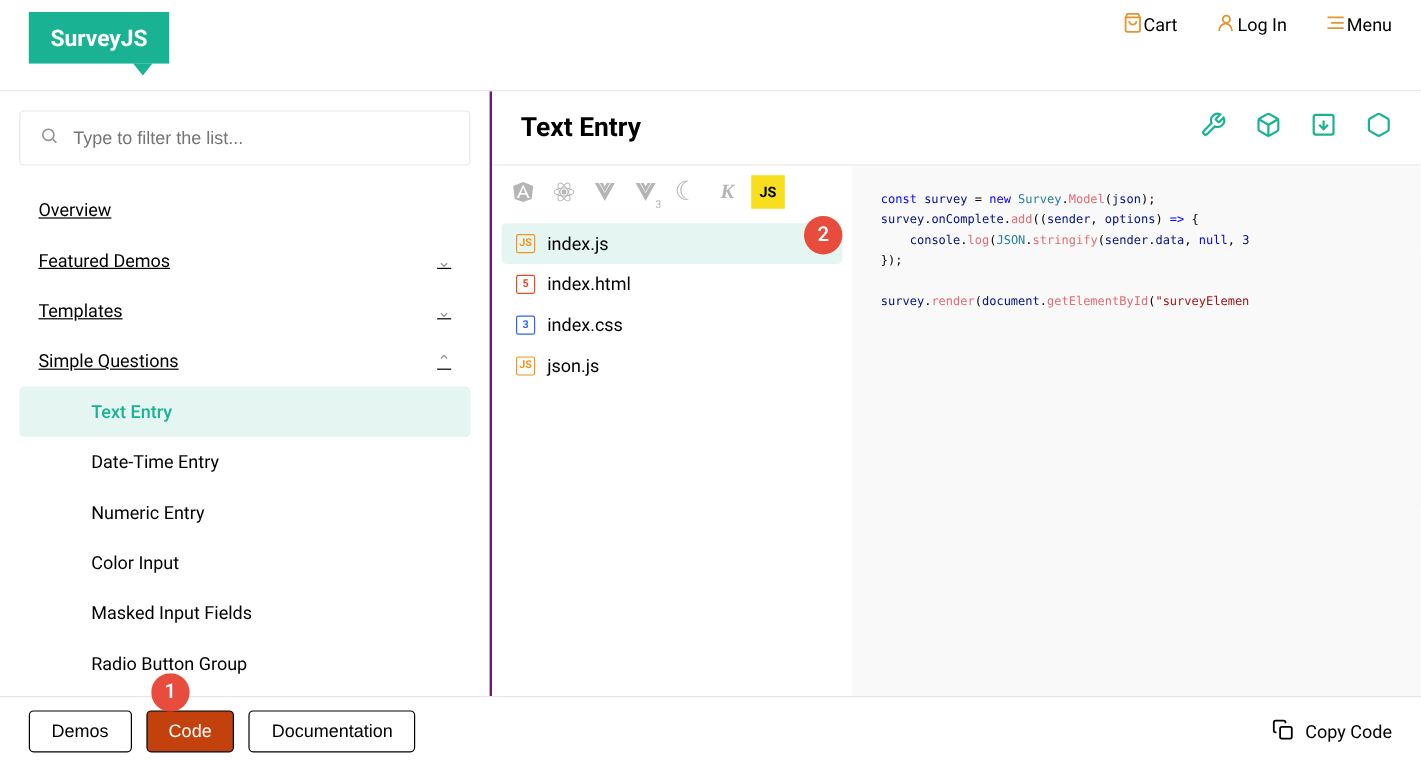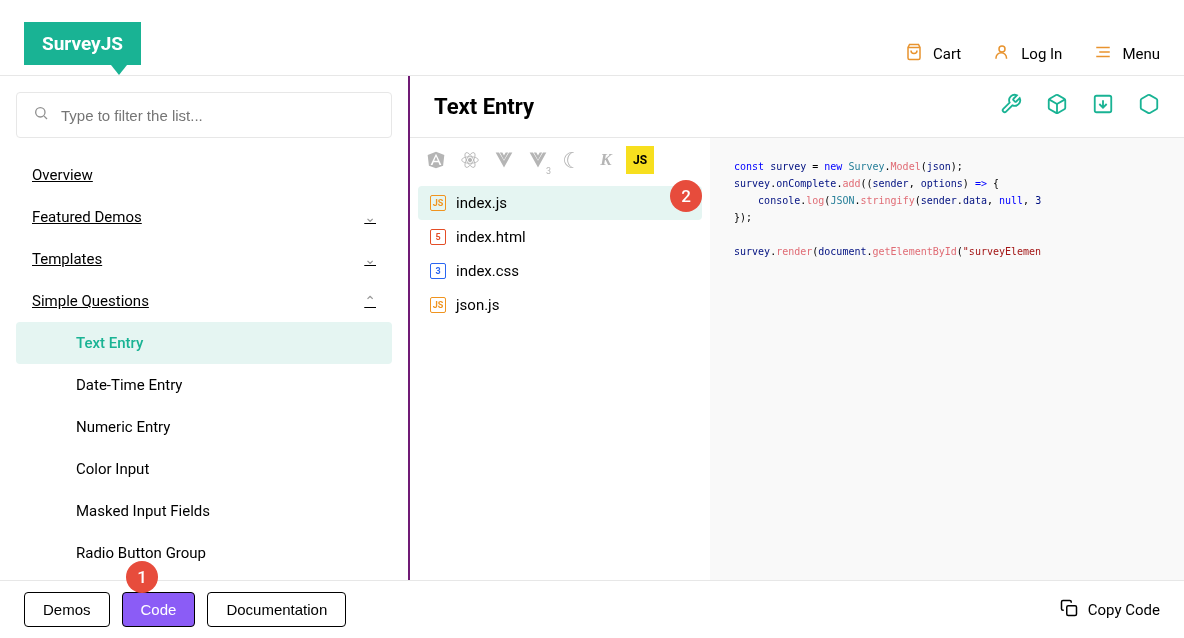--- a/index.html
+++ b/index.html
@@ -12,21 +12,21 @@
       display: flex;
       flex-direction: column;
       height: 638px;
       width: 1184px;
       overflow: hidden;
       background: #fff;
     }
     .header {
       display: flex;
       justify-content: space-between;
-      align-items: flex-end;
+      align-items: flex-start;
       padding: 10px 24px;
       border-bottom: 1px solid #e7e7e7;
       height: 76px;
     }
     .logo {
       background: #19b394;
       padding: 10px 18px;
       position: relative;
       color: #fff;
       font-weight: bold;
@@ -44,21 +44,21 @@
       border-top: 10px solid #19b394;
     }
     .header-right {
       display: flex;
       gap: 32px;
       align-items: center;
     }
     .header-link {
       display: flex;
       align-items: center;
-      gap: 10px;
+      gap: 0;
       cursor: pointer;
       font-size: 15px;
       color: #000;
     }
     .header-icon {
       color: #e8932e;
     }
     .main {
       display: flex;
       flex: 1;
@@ -266,21 +266,21 @@
     }
     .bottom-btn {
       padding: 8px 18px;
       border: 1px solid #000;
       border-radius: 4px;
       background: #fff;
       font-size: 15px;
       cursor: pointer;
     }
     .bottom-btn.active {
-      background: #8b5cf6;
+      background: #c2410c;
       color: #fff;
     }
     .badge-1 {
       position: absolute;
       top: -20px;
       left: 126px;
       width: 32px;
       height: 32px;
       border-radius: 50%;
       background: #e74c3c;

